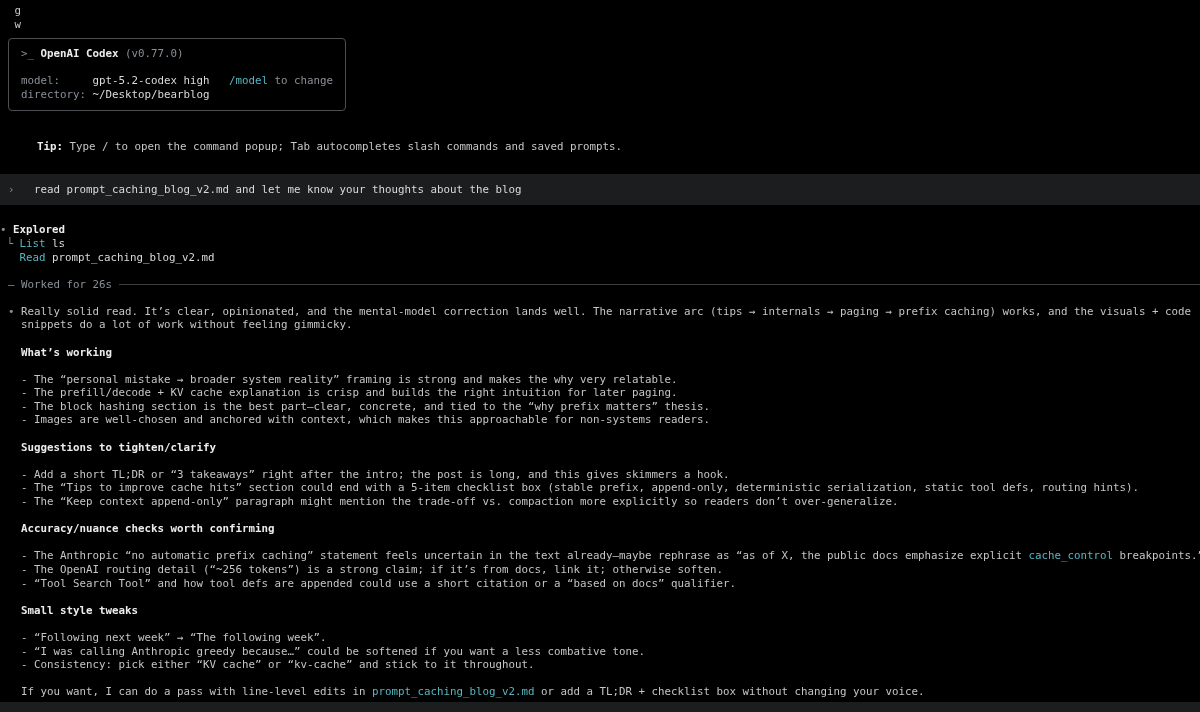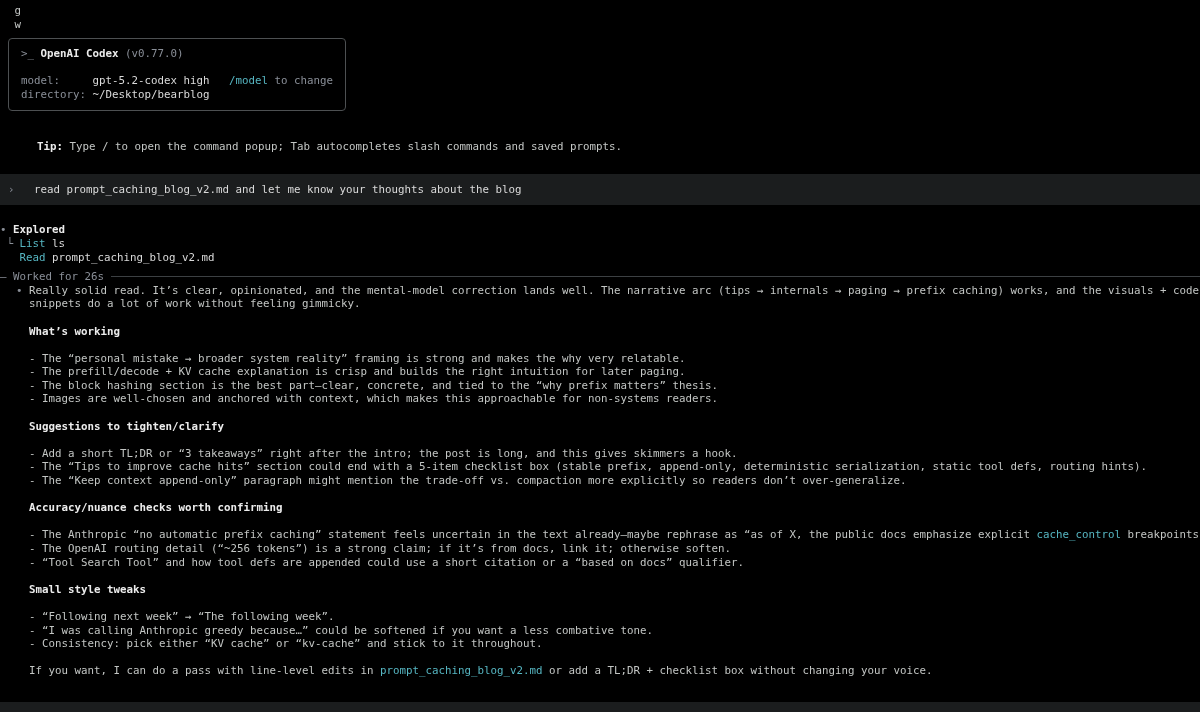--- a/index.html
+++ b/index.html
@@ -30,27 +30,27 @@
     background: #000000;
   }
   .tip-line { margin-top: 16px; padding-left: 24px; }
   .user-band {
     margin-top: 20px;
     background: #1b1d1e;
     padding: 9px 0 9px 8px;
   }
   .explored-block { margin-top: 18px; }
   .status-divider {
-    margin-top: 6px;
-    padding-left: 0;
+    margin-top: 14px;
+    padding-left: 8px;
     display: flex;
     align-items: center;
   }
   .status-divider .rule { flex: 1; height: 1px; background: #3c4043; margin-left: 7px; }
-  .assistant-block { margin-top: 0; padding-left: 16px; }
+  .assistant-block { margin-top: 13px; padding-left: 8px; }
   .composer-band {
     position: absolute;
     left: 0; right: 0; bottom: 0;
     height: 10px;
     background: #1b1d1e;
   }
 </style>
 </head>
 <body>
 

